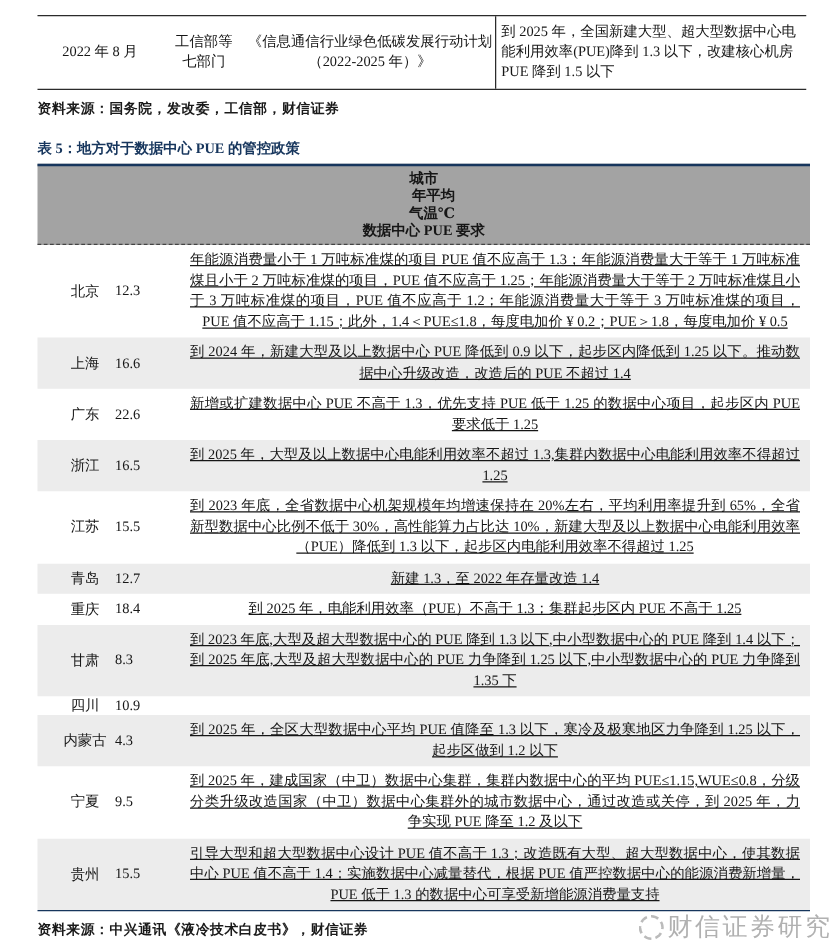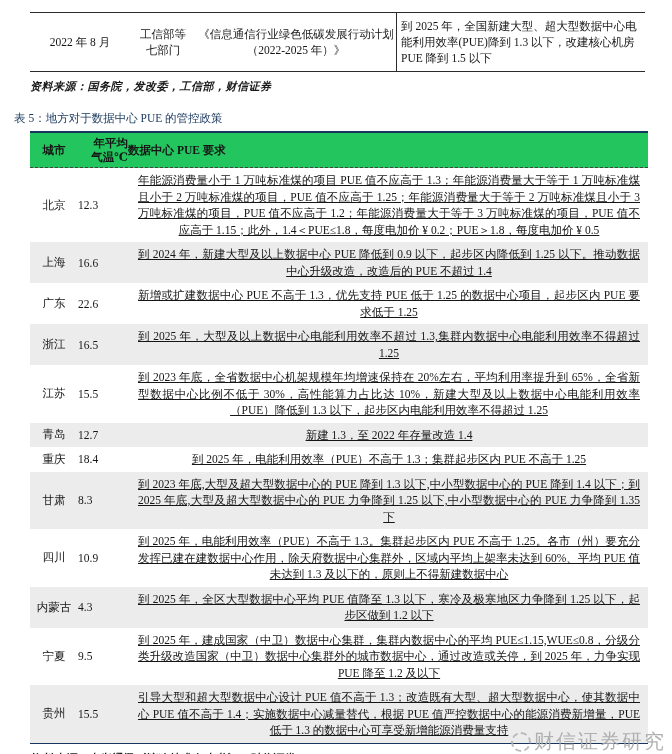--- a/index.html
+++ b/index.html
@@ -16,42 +16,42 @@
     font-size:11.5px; line-height:16px;
   }
   .pt-cell { text-align:center; padding:5px 2px; }
   .pt-date   { width:96px; }
   .pt-issuer { width:62px; }
   .pt-policy { flex:1; }
   .pt-content{ width:240px; border-left:1px solid #2b2b2b; align-self:stretch;
                display:flex; align-items:flex-start; justify-content:center; padding:5px 4px; }
   
   .source-note {
-    margin:7px 0 12px 30px; font-size:11px; font-style:italic; font-weight:600;
+    margin:7px 0 12px 30px; font-size:11px; font-weight:600;
     letter-spacing:0.5px; color:#1a1a1a;
   }
   
   .t5-title {
-    margin:17px 0 5px 14px; font-size:11.5px; font-weight:normal; color:#17365d;
+    margin:17px 0 5px 30px; font-size:11.5px; font-weight:bold; color:#17365d;
   }
   .t5 { margin-left:30px; width:618px; font-size:11.5px; }
   .t5-header {
     display:flex; align-items:center;
-    background:#22c55e;
+    background:#a3a3a3;
     border-top:2px solid #17365d;
     border-bottom:1px dashed #444;
-    font-weight:bold; line-height:14px; padding:3px 0;
+    font-weight:bold; line-height:14px; padding:3px 0;flex-direction:column;
   }
   .h-city { width:48px; text-align:center; }
   .h-temp { width:50px; text-align:right; }
   .h-req  { flex:1; }
   .t5-body { border-bottom:1.5px solid #17365d; }
   .t5-row { display:flex; align-items:center; }
   .t5-row.shaded { background:#ececec; }
-  .cell.city { width:48px; text-align:center; }
+  .cell.city { width:48px; text-align:center;margin-left:14px; }
   .cell.temp { width:50px; }
   .cell.req  {
     flex:1; padding:4px 8px 4px 10px;
     text-align:justify; text-align-last:center;
     line-height:16.5px;
     text-decoration:underline;
   }
   
   .watermark {
     position:absolute; top:728px; right:6px;
@@ -144,21 +144,20 @@
 
   <div class="t5-row shaded">
     <div class="cell city">甘肃</div>
     <div class="cell temp">8.3</div>
     <div class="cell req">到 2023 年底,大型及超大型数据中心的 PUE 降到 1.3 以下,中小型数据中心的 PUE 降到 1.4 以下；到 2025 年底,大型及超大型数据中心的 PUE 力争降到 1.25 以下,中小型数据中心的 PUE 力争降到 1.35 下</div>
   </div>
 
   <div class="t5-row">
     <div class="cell city">四川</div>
     <div class="cell temp">10.9</div>
-    <div class="cell req">到 2025 年，电能利用效率（PUE）不高于 1.3。集群起步区内 PUE 不高于 1.25。各市（州）要充分发挥已建在建数据中心作用，除天府数据中心集群外，区域内平均上架率未达到 60%、平均 PUE 值未达到 1.3 及以下的，原则上不得新建数据中心</div>
   </div>
 
   <div class="t5-row shaded">
     <div class="cell city">内蒙古</div>
     <div class="cell temp">4.3</div>
     <div class="cell req">到 2025 年，全区大型数据中心平均 PUE 值降至 1.3 以下，寒冷及极寒地区力争降到 1.25 以下，起步区做到 1.2 以下</div>
   </div>
 
   <div class="t5-row">
     <div class="cell city">宁夏</div>

